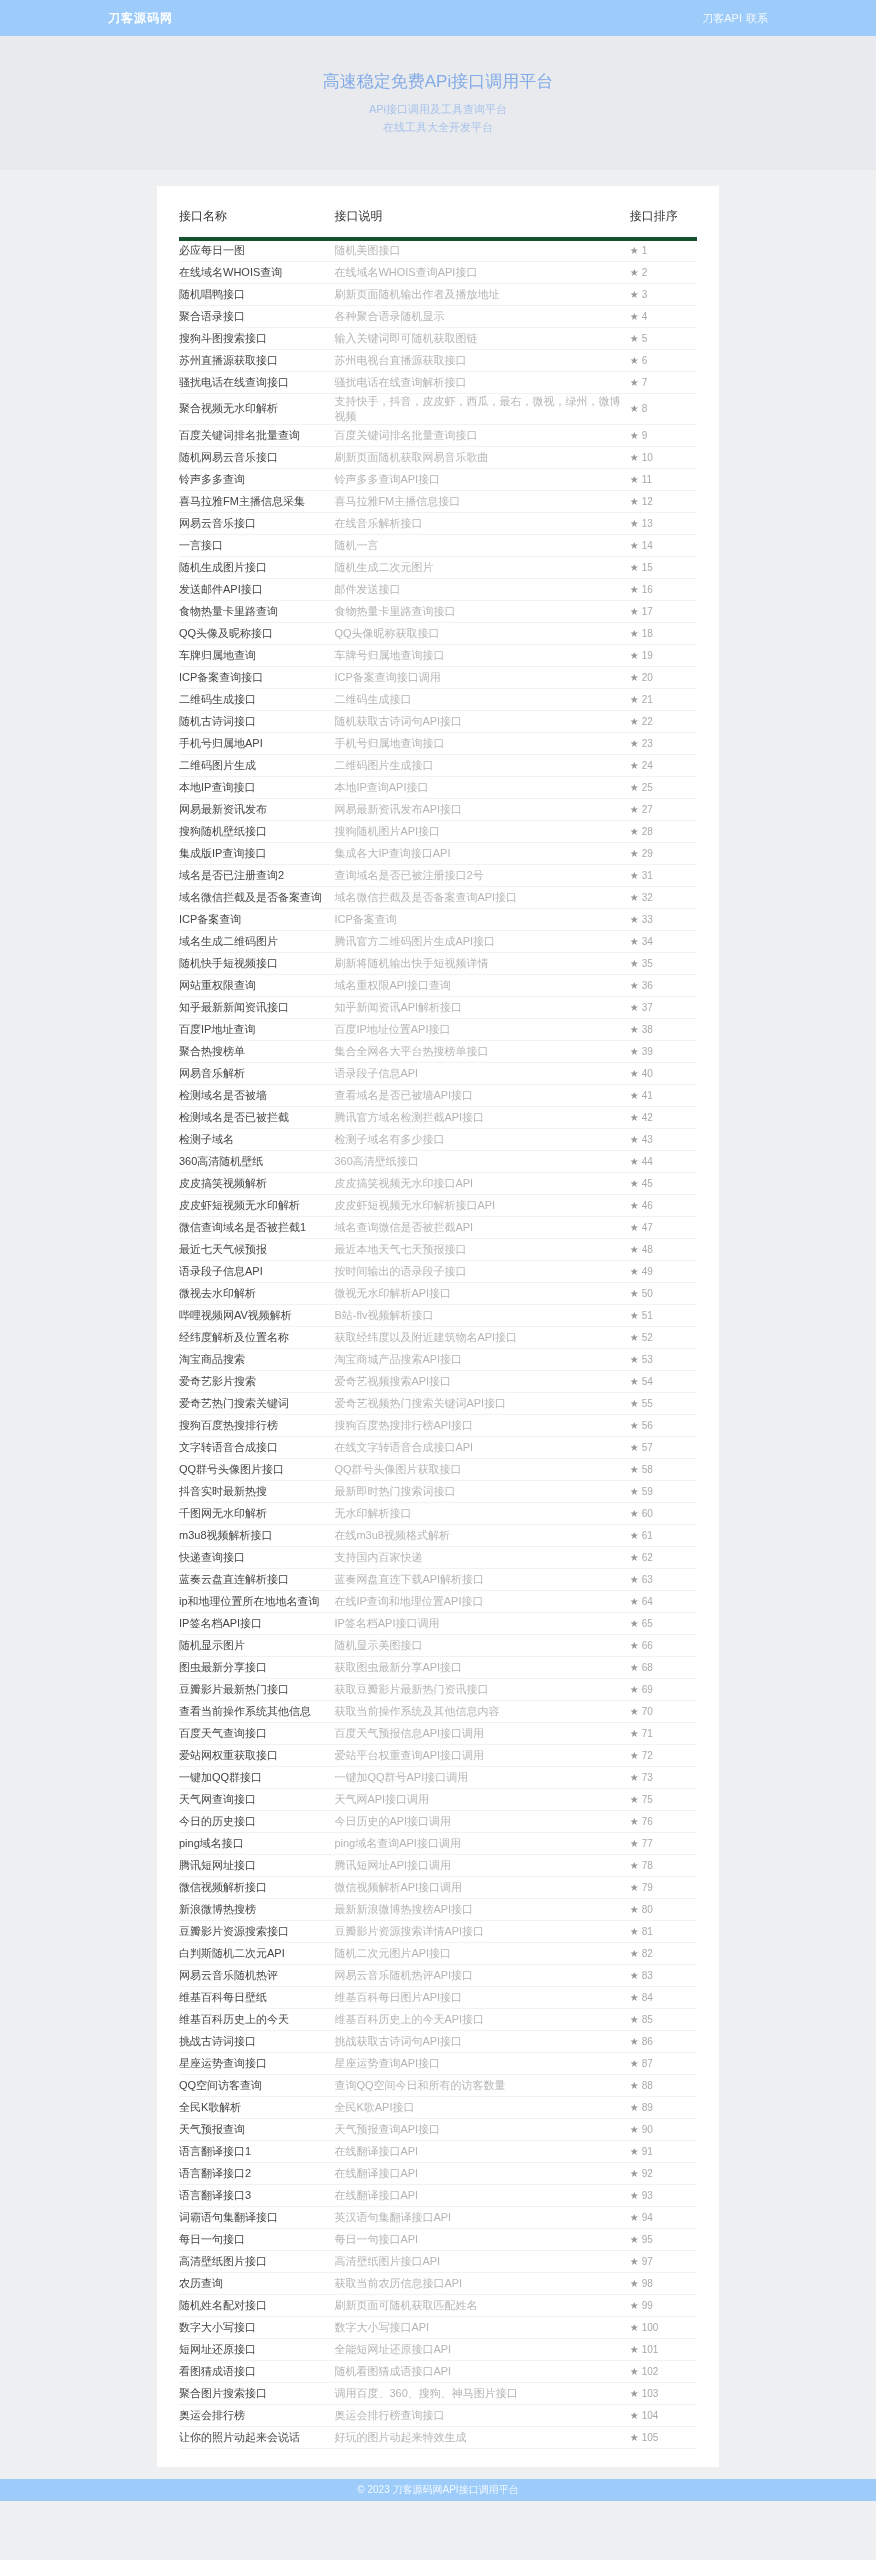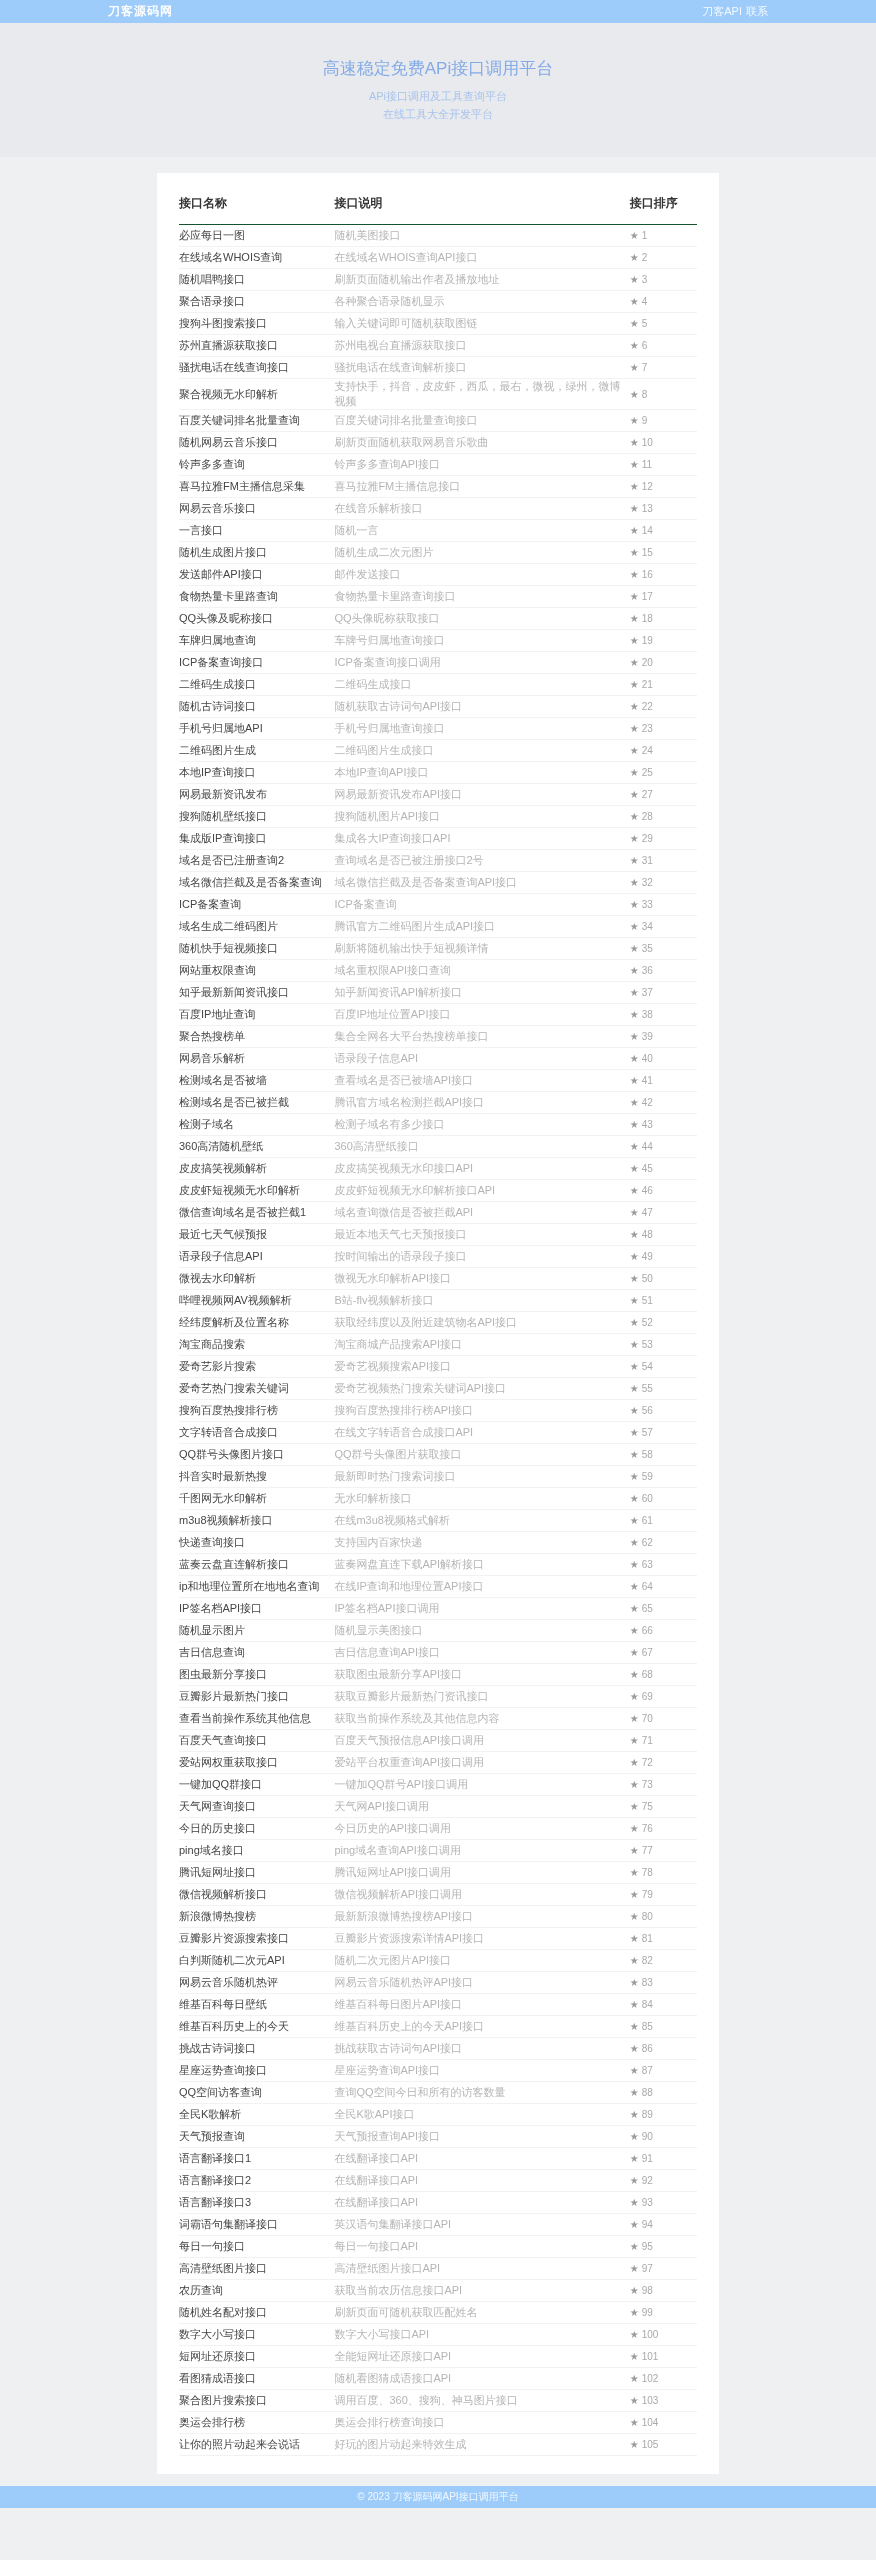--- a/index.html
+++ b/index.html
@@ -4,21 +4,21 @@
 <style>
   * { margin:0; padding:0; box-sizing:border-box; }
   html,body { width:876px; }
   body {
     font-family:"Liberation Sans","DejaVu Sans",sans-serif;
     background:#eff0f2;
     color:#333;
   }
   
   .navbar {
-    height:23px; background:#9dccfb;
+    height:36px; background:#9dccfb;
     display:flex; align-items:center;
   }
   .nav-inner {
     width:660px; margin:0 auto; display:flex;
     align-items:center; justify-content:space-between;
   }
   .brand { color:#fff; font-size:12px; font-weight:bold; letter-spacing:1px; cursor:pointer; }
   .nav-links { display:flex; gap:4px; }
   .nav-links a { color:#f4f9ff; font-size:11px; text-decoration:none; cursor:pointer; }
   
@@ -29,22 +29,22 @@
   }
   .hero-title { color:#84abe8; font-size:17px; font-weight:normal; margin-bottom:8px; }
   .hero-sub { color:#a9c3ec; font-size:11px; line-height:1.6; }
   
   .card {
     width:562px; background:#fff; margin:16px auto 12px auto;
     padding:8px 22px 18px 22px;
   }
   table { width:100%; border-collapse:collapse; }
   th {
-    text-align:left; font-size:12px; color:#333; font-weight:bold;
-    padding:14px 0 12px 0; border-bottom:1px solid #14532d;
+    text-align:left; font-size:12px; color:#333; font-weight:normal;
+    padding:14px 0 12px 0; border-bottom:4px solid #14532d;
   }
   td { padding:0; height:22px; border-bottom:1px solid #f2f2f2; vertical-align:middle; }
   col.c-name { width:30%; }
   col.c-desc { width:57%; }
   col.c-sort { width:13%; }
   .t-name { font-size:11px; color:#454545; cursor:pointer; }
   .t-desc { font-size:11px; color:#b5b5b5; }
   .t-sort { font-size:10px; color:#a9a9a9; white-space:nowrap; }
   .star { color:#9b9b9b; font-size:10px; margin-right:3px; }
   
@@ -402,25 +402,20 @@
         <td class="t-name">IP签名档API接口</td>
         <td class="t-desc">IP签名档API接口调用</td>
         <td class="t-sort"><span class="star">★</span><span>65</span></td>
       </tr>
         <tr>
         <td class="t-name">随机显示图片</td>
         <td class="t-desc">随机显示美图接口</td>
         <td class="t-sort"><span class="star">★</span><span>66</span></td>
       </tr>
         <tr>
-        <td class="t-name">吉日信息查询</td>
-        <td class="t-desc">吉日信息查询API接口</td>
-        <td class="t-sort"><span class="star">★</span><span>67</span></td>
-      </tr>
-        <tr>
         <td class="t-name">图虫最新分享接口</td>
         <td class="t-desc">获取图虫最新分享API接口</td>
         <td class="t-sort"><span class="star">★</span><span>68</span></td>
       </tr>
         <tr>
         <td class="t-name">豆瓣影片最新热门接口</td>
         <td class="t-desc">获取豆瓣影片最新热门资讯接口</td>
         <td class="t-sort"><span class="star">★</span><span>69</span></td>
       </tr>
         <tr>

